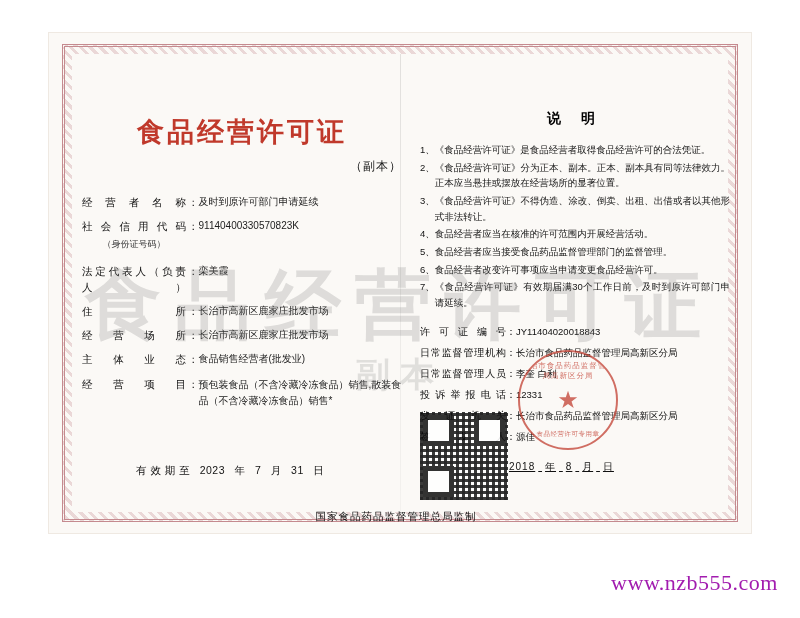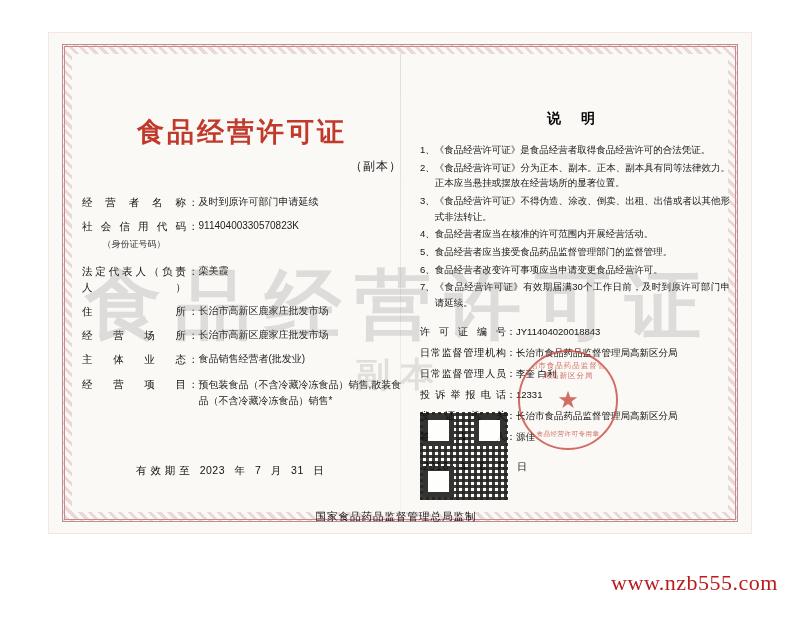--- a/index.html
+++ b/index.html
@@ -176,21 +176,23 @@
     text-align: justify;
     text-align-last: justify;
   }
   .rfield-colon { flex: 0 0 8px; text-align: center; }
   .rfield-value { flex: 1; font-size: 9.5px; }
 
   .date-line {
     margin-top: 16px;
     font-size: 10px;
     color: #111;
+    padding-left: 86px;
     letter-spacing: 1px;
+    text-decoration: underline;
   }
   .date-line span { margin: 0 3px; }
 
   
   #qr-code {
     position: absolute;
     left: 372px;
     bottom: 34px;
     width: 88px;
     height: 88px;
@@ -295,21 +297,21 @@
     white-space: nowrap;
     font-family: "DejaVu Sans", sans-serif;
   }
 
   
   #site-url {
     position: absolute;
     right: 22px;
     bottom: 22px;
     font-size: 22px;
-    color: #b91c1c;
+    color: #a21caf;
     font-family: "Liberation Serif", serif;
     letter-spacing: 0.5px;
   }
 </style>
 </head>
 <body>
 
 <div id="certificate">
 
   <div class="border-frame"></div>

